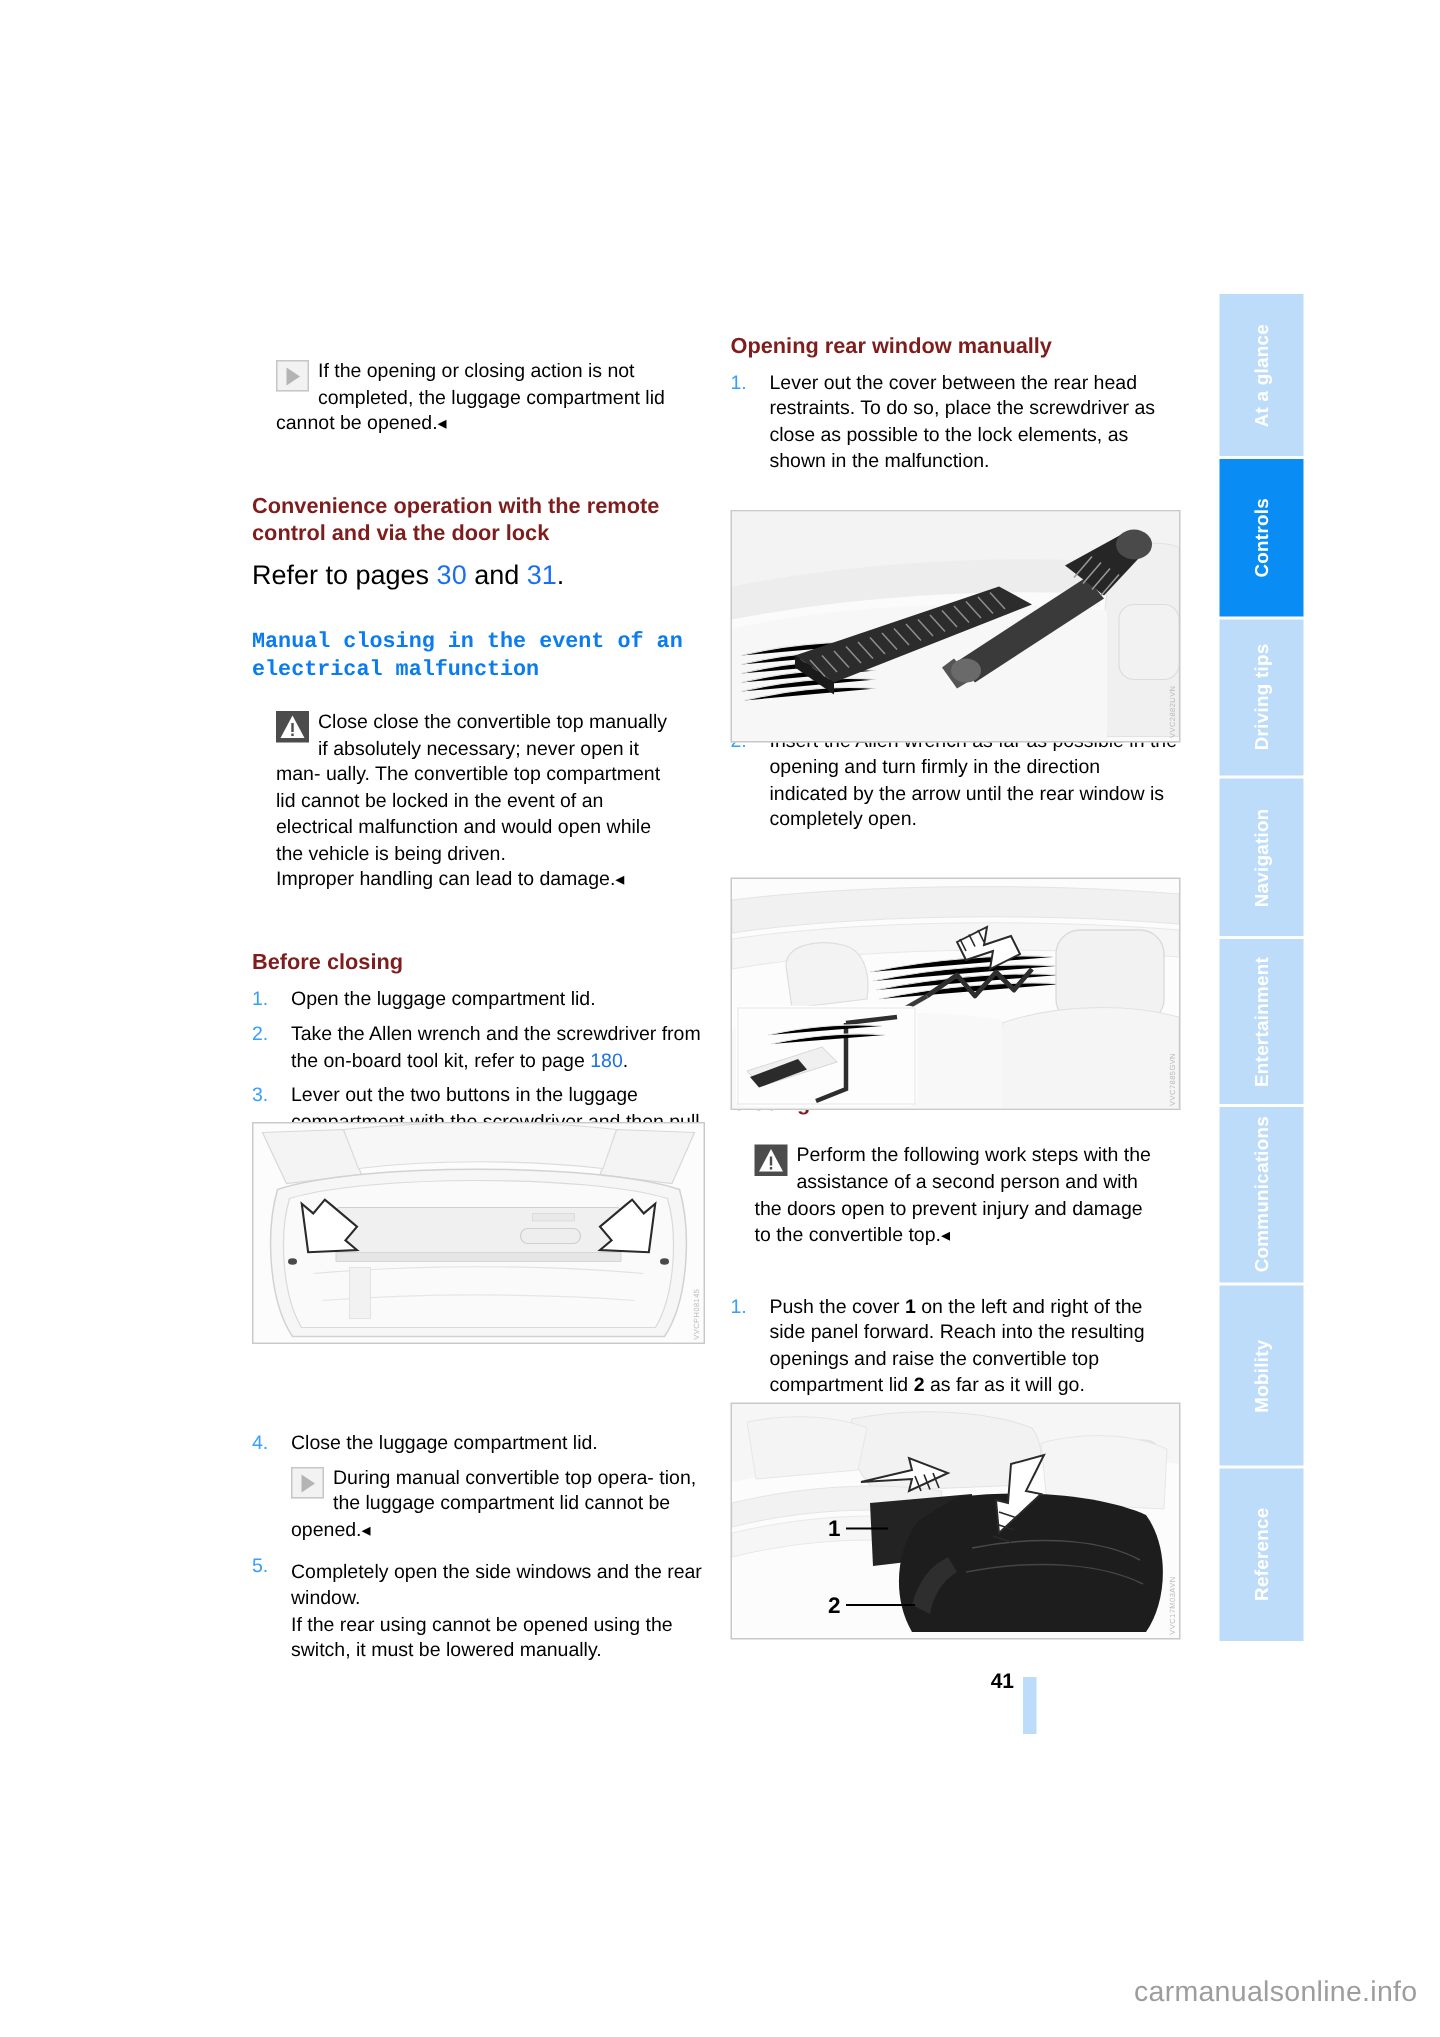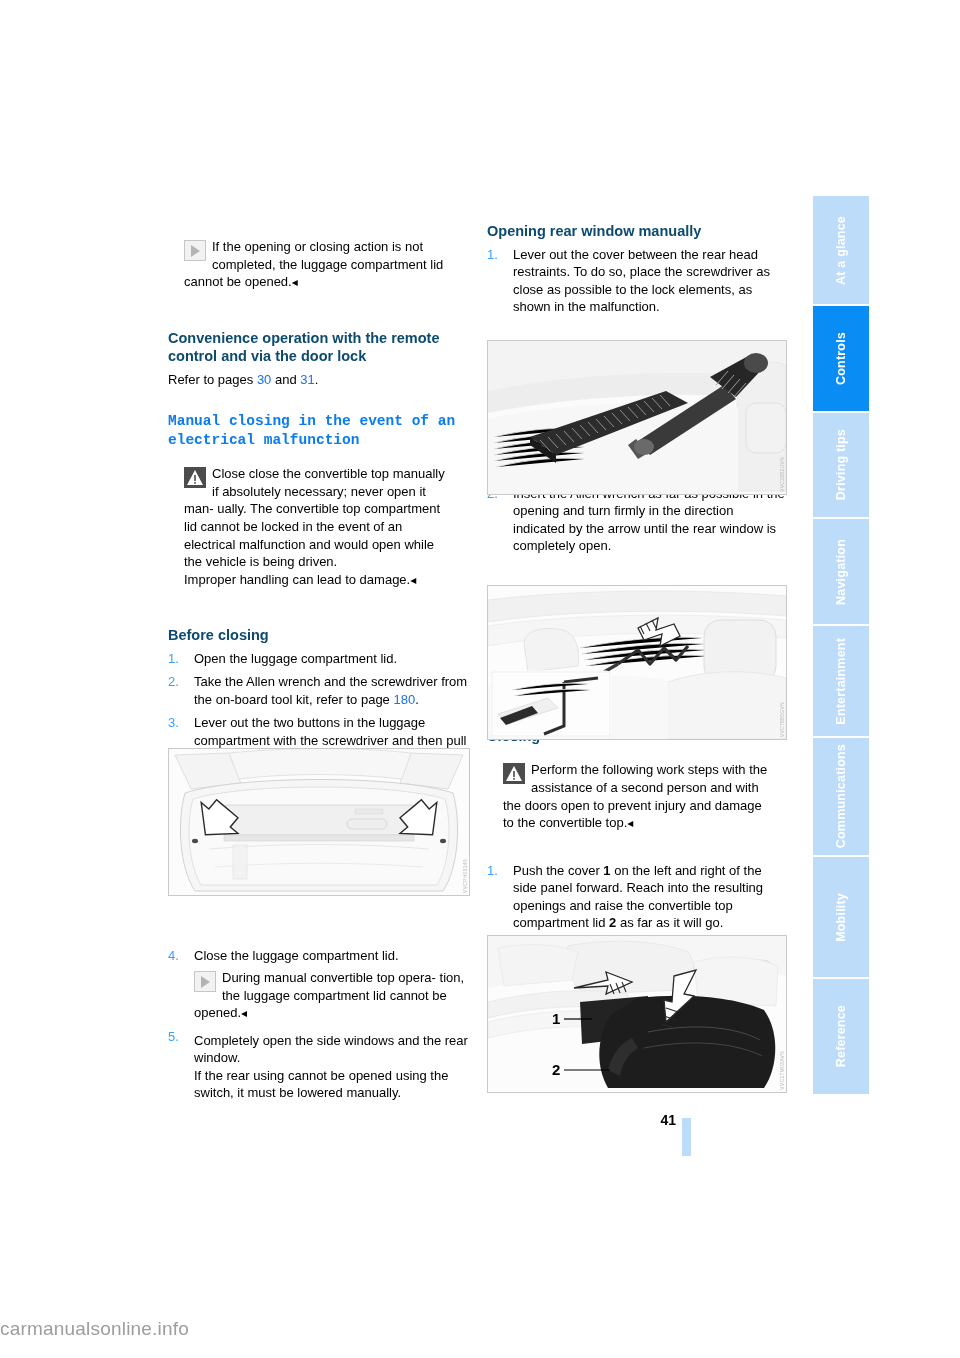--- a/index.html
+++ b/index.html
@@ -57,31 +57,31 @@
 
   .h-main {
     color: #0a7cf0;
     font-size: 14.5px;
     font-weight: bold;
     line-height: 1.28;
     margin: 0 0 5px 0;
     font-family: Liberation Mono, monospace;
   }
   .h-sub {
-    color: #0c4a6e;
+    color: #7f1d1d;
     font-size: 14.5px;
     font-weight: bold;
     line-height: 1.28;
     margin: 0 0 5px 0;
   }
   .sp-lg { height: 22px; }
   .sp-md { height: 14px; }
 
   p.body {
-    font-size: 13px;
+    font-size: 18px;
     line-height: 1.35;
     color: #000000;
     margin: 0 0 2px 0;
   }
   .blue { color: #1a6ff0; }
   .bold { font-weight: bold; }
 
   
   .note-block, .warn-block {
     font-size: 13px;
@@ -181,21 +181,21 @@
     text-align: center;
     font-size: 11.5px;
     color: #2f7df5;
     font-weight: bold;
     letter-spacing: -0.1px;
   }
   #watermark {
     position: absolute;
     left: 0; top: 1318px;
     width: 945px;
-    text-align: left;
+    text-align: right;
     font-size: 19px;
     color: #9d9d9d;
     letter-spacing: 0.2px;
   }
 </style>
 </head>
 <body>
 
 <div id="page">
 

